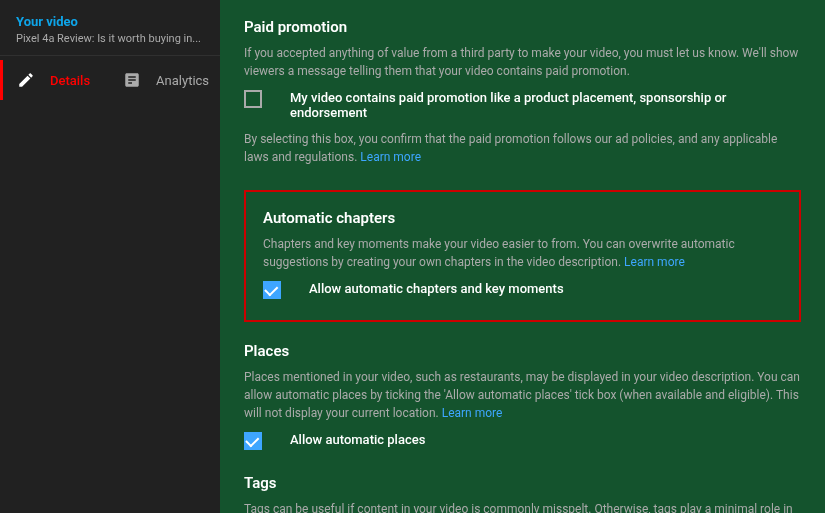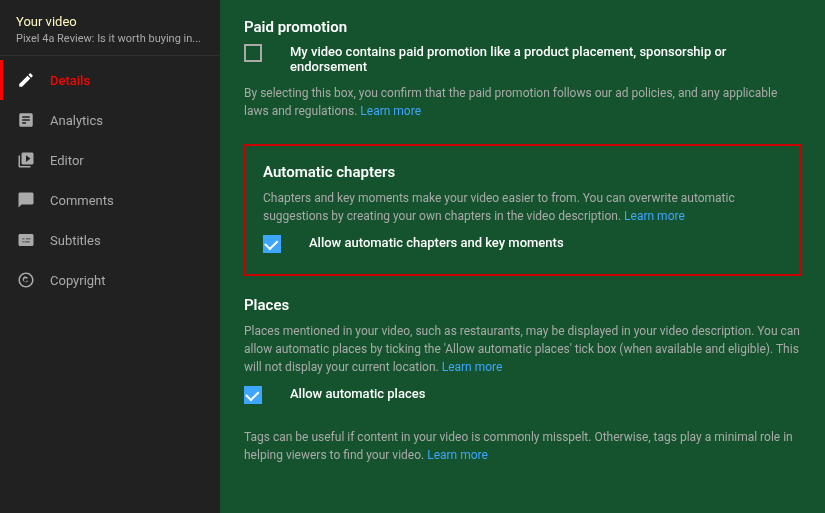--- a/index.html
+++ b/index.html
@@ -25,36 +25,36 @@
       overflow: hidden;
     }
 
     .sidebar-header {
       padding: 14px 16px 10px 16px;
       border-bottom: 1px solid #303030;
     }
 
     .sidebar-video-title {
       font-size: 13px;
-      font-weight: 400;
-      color: #fef9c3;
+      font-weight: 700;
+      color: #0ea5e9;
       margin-bottom: 3px;
     }
 
     .sidebar-video-subtitle {
       font-size: 11px;
       color: #aaa;
       white-space: nowrap;
       overflow: hidden;
       text-overflow: ellipsis;
     }
 
     .sidebar-nav {
       display: flex;
-      flex-direction: column;
+      flex-direction: row;
       padding-top: 4px;
     }
 
     .sidebar-item {
       display: flex;
       align-items: center;
       padding: 10px 16px;
       font-size: 13px;
       color: #aaa;
       cursor: pointer;
@@ -249,20 +249,21 @@
       <span class="sidebar-item-label">Copyright</span>
     </div>
 
   </nav>
 </aside>
 
 <main class="main-content">
 
   <div class="section">
     <div class="section-title">Paid promotion</div>
+    <div class="section-desc">If you accepted anything of value from a third party to make your video, you must let us know. We'll show viewers a message telling them that your video contains paid promotion.</div>
     <div class="checkbox-row">
       <div class="custom-checkbox unchecked"></div>
       <span class="checkbox-label">My video contains paid promotion like a product placement, sponsorship or endorsement</span>
     </div>
     <div class="section-desc" style="margin-top:10px;">
       <span>By selecting this box, you confirm that the paid promotion follows our ad policies, and any applicable laws and regulations.</span>
       <a href="#" class="learn-more">Learn more</a>
     </div>
   </div>
 
@@ -284,20 +285,21 @@
       <span>Places mentioned in your video, such as restaurants, may be displayed in your video description. You can allow automatic places by ticking the 'Allow automatic places' tick box (when available and eligible). This will not display your current location.</span>
       <a href="#" class="learn-more">Learn more</a>
     </div>
     <div class="checkbox-row">
       <div class="custom-checkbox checked"></div>
       <span class="checkbox-label">Allow automatic places</span>
     </div>
   </div>
 
   <div class="section">
+    <div class="section-title">Tags</div>
     <div class="section-desc">
       <span>Tags can be useful if content in your video is commonly misspelt. Otherwise, tags play a minimal role in helping viewers to find your video.</span>
       <a href="#" class="learn-more">Learn more</a>
     </div>
 
   </div>
 
 </main>
 
 </body></html>

